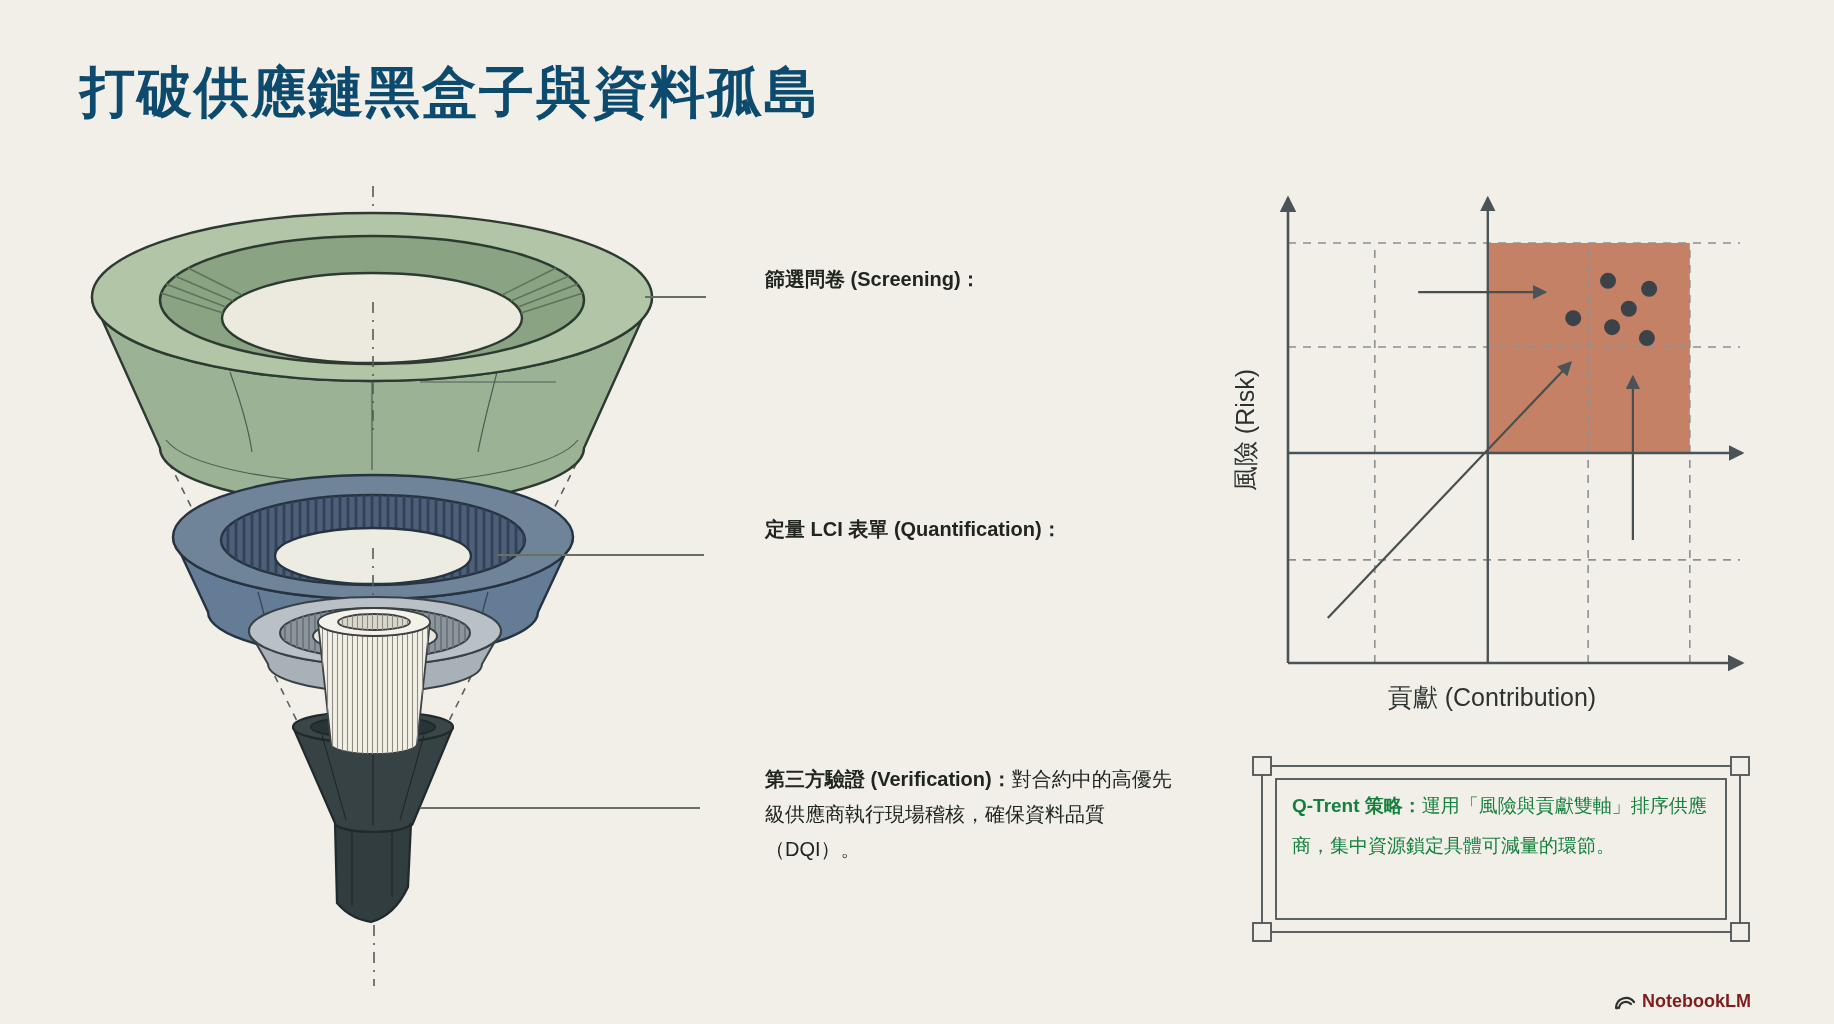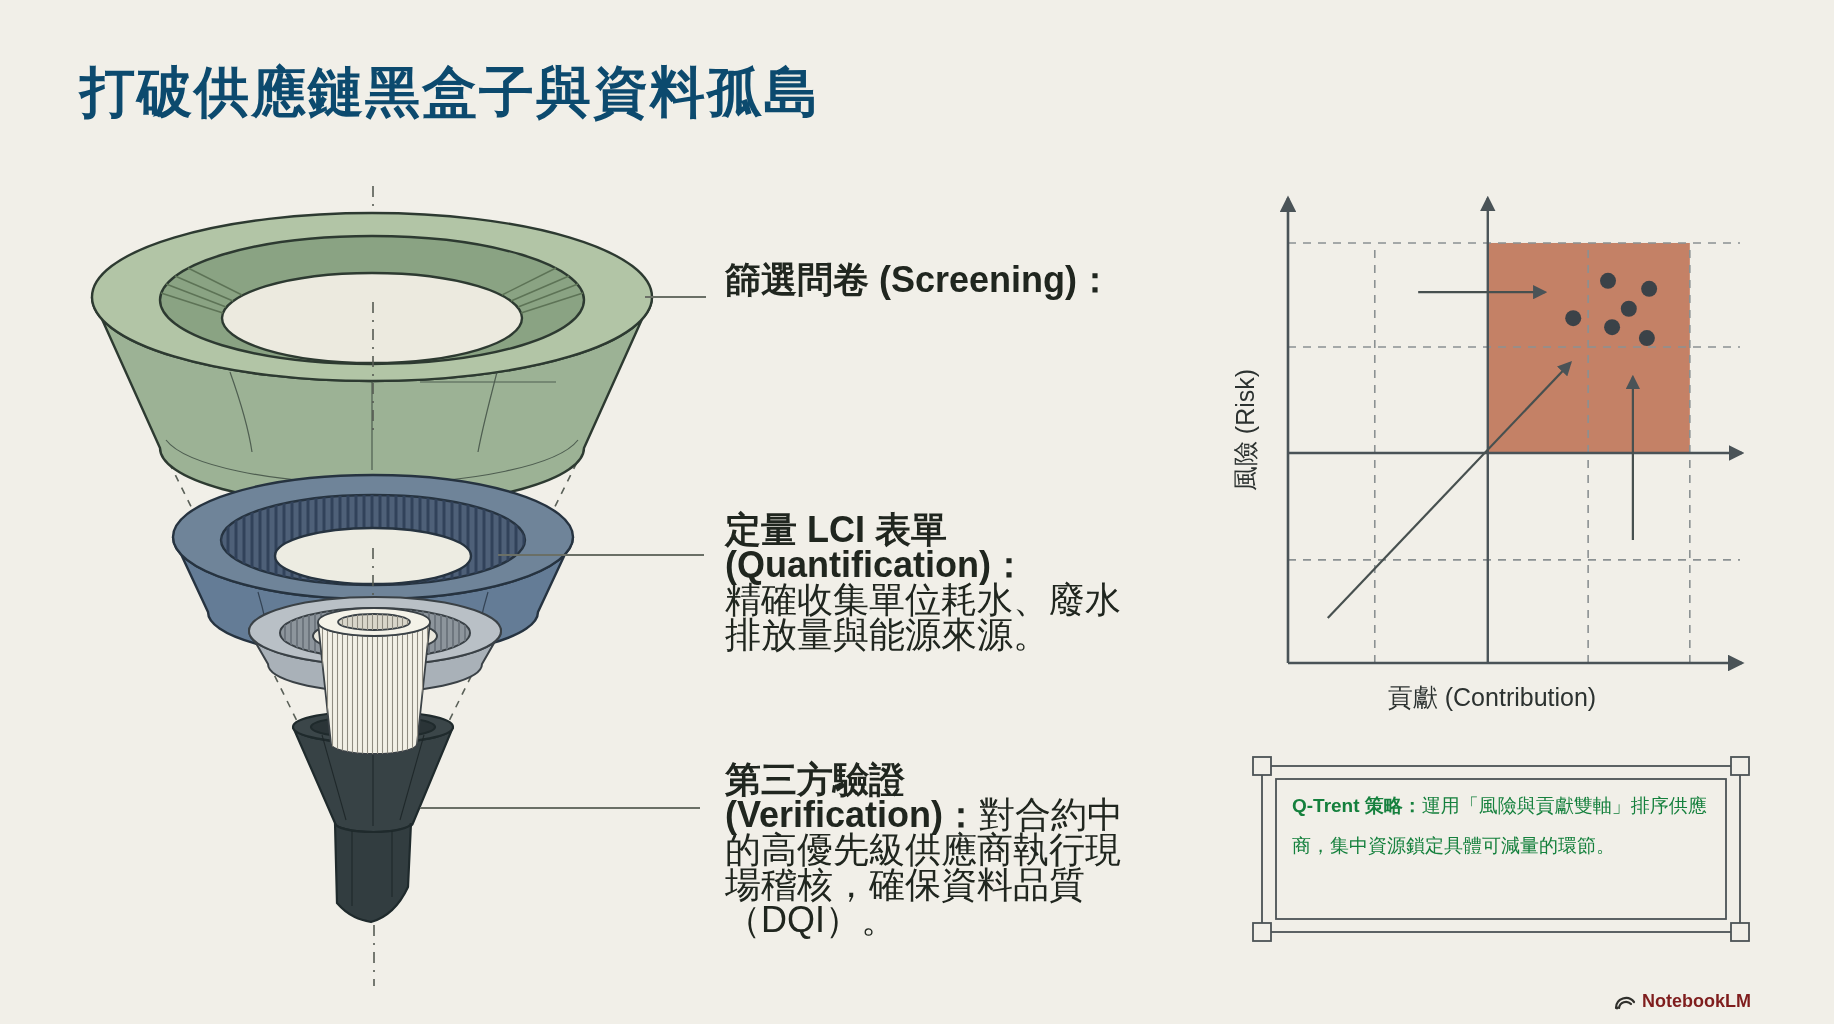--- a/index.html
+++ b/index.html
@@ -8,22 +8,22 @@
     background:#f1efe8;
     font-family:"Liberation Sans","DejaVu Sans",sans-serif;
     color:#20261f;
   }
   #vector-layer{position:absolute;left:0;top:0;}
   .page-title{
     position:absolute;left:80px;top:56px;
     font-size:55px;font-weight:bold;color:#0c4a6e;letter-spacing:2px;
   }
   .annotation{
-    position:absolute;left:725px;width:418px;
-    font-size:36px;line-height:35px;color:#20261f;
+    position:absolute;left:765px;width:418px;
+    font-size:20px;line-height:35px;color:#20261f;
   }
   .annotation .hd{font-weight:bold;}
   .annotation .hd.block{display:block;}
   .anno-1{top:262px;}
   .anno-2{top:512px;}
   .anno-3{top:762px;}
   .strategy-text{
     position:absolute;left:1292px;top:786px;width:438px;
     font-size:19px;line-height:40px;color:#15803d;
   }
@@ -187,21 +187,21 @@
   </g>
 </svg>
 
 <div class="page-title">打破供應鏈黑盒子與資料孤島</div>
 
 <div class="annotation anno-1">
   <span class="hd block">篩選問卷 (Screening)：</span>
 </div>
 
 <div class="annotation anno-2">
-  <span class="hd block">定量 LCI 表單 (Quantification)：</span><span>精確收集單位耗水、廢水排放量與能源來源。</span>
+  <span class="hd block">定量 LCI 表單 (Quantification)：</span>
 </div>
 
 <div class="annotation anno-3">
   <span class="hd">第三方驗證 (Verification)：</span><span>對合約中的高優先級供應商執行現場稽核，確保資料品質（DQI）。</span>
 </div>
 
 <div class="strategy-text">
   <span class="hd">Q-Trent 策略：</span><span>運用「風險與貢獻雙軸」排序供應商，集中資源鎖定具體可減量的環節。</span>
 </div>
 

